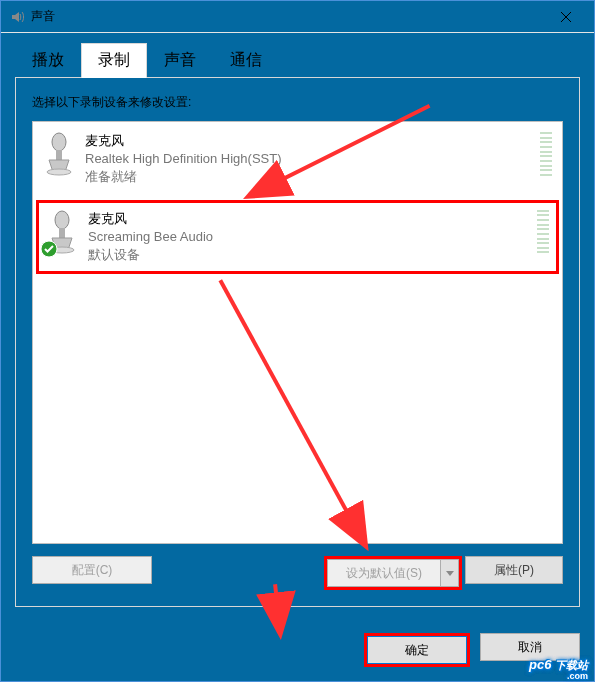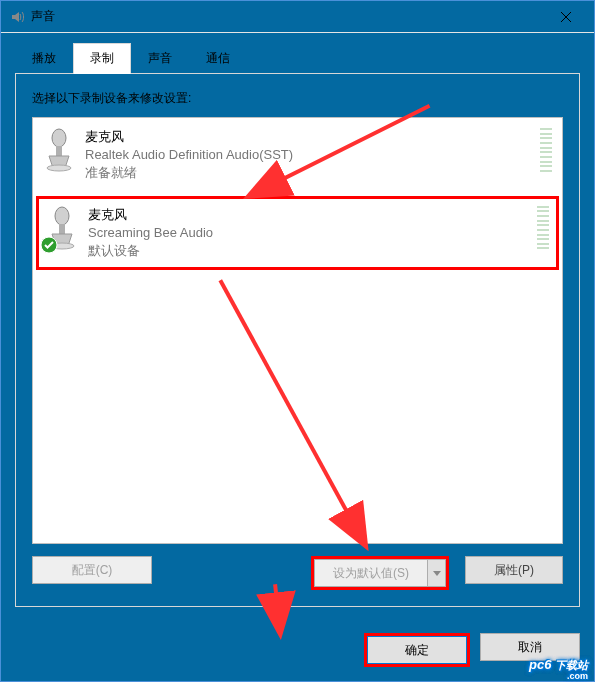--- a/index.html
+++ b/index.html
@@ -8,21 +8,21 @@
   .window { width: 595px; height: 682px; border: 1px solid #4a90d9; background: #0369a1; position: relative; display: flex; flex-direction: column; }
 
   .titlebar { height: 32px; display: flex; align-items: center; padding: 0 8px; border-bottom: 1px solid #e5e5e5; }
   .titlebar-icon { width: 16px; height: 16px; margin-right: 6px; color: #888; }
   .titlebar-title { flex: 1; font-size: 12px; color: #000; }
   .titlebar-close { width: 40px; height: 32px; display: flex; align-items: center; justify-content: center; cursor: pointer; color: #333; }
 
   .content { flex: 1; padding: 10px 14px 14px; display: flex; flex-direction: column; }
 
   .tabs { display: flex; position: relative; margin-bottom: 0; }
-  .tab { padding: 6px 16px; border: 1px solid transparent; cursor: pointer; font-size: 12px; color: #000; position: relative; }
+  .tab { padding: 6px 16px; border: 1px solid transparent; cursor: pointer; font-size: 16px; color: #000; position: relative; }
   .tab.active { border: 1px solid #d7d7d7; border-bottom: 1px solid #fff; background: #fff; z-index: 2; }
 
   .tab-panel { border: 1px solid #d7d7d7; flex: 1; margin-top: -1px; padding: 16px; display: flex; flex-direction: column; position: relative; }
 
   .instruction { font-size: 12px; color: #000; margin-bottom: 10px; }
 
   .device-list { flex: 1; border: 1px solid #bfbfbf; background: #fff; overflow: auto; position: relative; }
 
   .device-item { display: flex; align-items: flex-start; padding: 10px 10px 10px 8px; min-height: 66px; position: relative; }
   .device-item.selected { border: 3px solid #ff0000; margin: 3px; padding: 7px 7px 7px 5px; }
@@ -33,21 +33,21 @@
 
   .device-text { flex: 1; }
   .device-name { font-size: 13px; color: #000; line-height: 1.4; }
   .device-driver { font-size: 13px; color: #767676; line-height: 1.4; }
   .device-status { font-size: 13px; color: #767676; line-height: 1.4; }
 
   .level-meter { width: 12px; height: 44px; display: flex; flex-direction: column; justify-content: space-between; margin-left: 8px; flex-shrink: 0; }
   .level-bar { height: 2px; background: #c8e0c8; }
 
   .panel-buttons { display: flex; justify-content: space-between; margin-top: 12px; gap: 6px; }
-  .panel-buttons-right { display: flex; gap: 16px; }
+  .panel-buttons-right { display: flex; gap: 3px; }
   .btn { height: 28px; border: 1px solid #adadad; background: #e1e1e1; font-size: 12px; cursor: pointer; font-family: Liberation Sans, sans-serif; color: #444; display: inline-flex; align-items: center; justify-content: center; }
   .btn.disabled { color: #a0a0a0; background: #efefef; }
   .btn-configure { width: 120px; }
   .btn-default { width: 114px; }
   .btn-default-wrap { display: flex; border: 3px solid #ff0000; padding: 0; }
   .btn-default-drop { width: 18px; border: 1px solid #adadad; border-left: 0; background: #e1e1e1; display: flex; align-items: center; justify-content: center; }
   .btn-properties { width: 98px; }
 
   .footer-buttons { display: flex; justify-content: flex-end; gap: 10px; padding: 12px 14px 14px; }
   .btn-ok { width: 100px; height: 28px; border: 1px solid #0078d7; background: #e1e1e1; font-size: 12px; cursor: pointer; font-family: inherit; }
@@ -96,21 +96,21 @@
           <div class="device-icon">
             <svg class="mic-svg" viewBox="0 0 36 44">
               <ellipse cx="18" cy="10" rx="7" ry="9" fill="#d0d0d0" stroke="#888"></ellipse>
               <rect x="15" y="18" width="6" height="10" fill="#b0b0b0"></rect>
               <path d="M8 28h20l-4 12H12z" fill="#c8c8c8" stroke="#999"></path>
               <ellipse cx="18" cy="40" rx="12" ry="3" fill="#ddd" stroke="#aaa"></ellipse>
             </svg>
           </div>
           <div class="device-text">
             <div class="device-name">麦克风</div>
-            <div class="device-driver">Realtek Audio Definition Audio(SST)</div>
+            <div class="device-driver">Realtek High Definition High(SST)</div>
             <div class="device-status">准备就绪</div>
           </div>
           <div class="level-meter">
             <div class="level-bar"></div>
               <div class="level-bar"></div>
               <div class="level-bar"></div>
               <div class="level-bar"></div>
               <div class="level-bar"></div>
               <div class="level-bar"></div>
               <div class="level-bar"></div>

